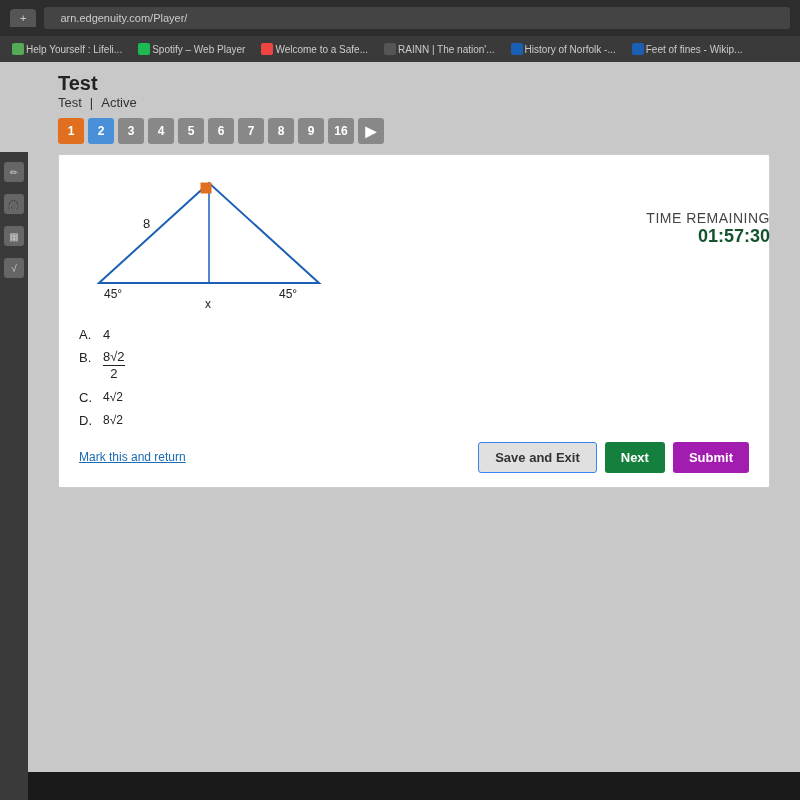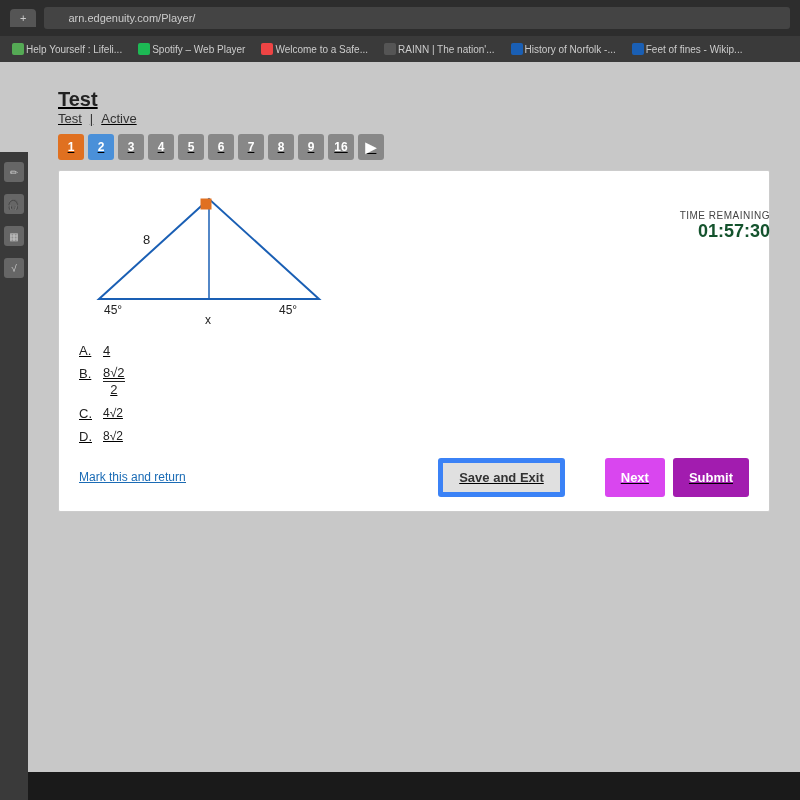--- a/index.html
+++ b/index.html
@@ -25,21 +25,21 @@
       background: #555;
       color: #ccc;
       font-size: 11px;
       padding: 3px 10px;
       border-radius: 4px 4px 0 0;
     }
     .url-bar {
       background: #444;
       color: #ccc;
       font-size: 11px;
-      padding: 2px 24px;
+      padding: 2px 16px;
       border-radius: 3px;
       flex: 1;
       height: 22px;
       display: flex;
       align-items: center;
     }
     .bookmarks-bar {
       background: #3a3a3a;
       height: 26px;
       display: flex;
@@ -91,24 +91,23 @@
       color: #ccc;
       font-size: 10px;
       cursor: pointer;
     }
 
     
     .content-wrapper {
       margin-left: 28px;
       width: calc(800px - 28px);
       background: #c8c8c8;
-      padding: 26px 30px;
+      padding: 10px 30px;
       height: calc(800px - 90px);
       overflow: hidden;
-      text-decoration: underline;
     }
 
     
     .test-header {
       margin-bottom: 4px;
     }
     .test-title {
       font-size: 20px;
       font-weight: bold;
       color: #222;
@@ -162,21 +161,21 @@
     }
 
     
     .timer-area {
       position: absolute;
       right: 30px;
       top: 148px;
       text-align: right;
     }
     .timer-label {
-      font-size: 10px;
+      font-size: 14px;
       color: #444;
       letter-spacing: 0.5px;
     }
     .timer-value {
       font-size: 18px;
       font-weight: bold;
       color: #14532d;
     }
 
     
@@ -262,26 +261,25 @@
       padding: 7px 16px;
       border: none;
       border-radius: 3px;
       font-size: 13px;
       cursor: pointer;
       font-weight: bold;
     }
     .btn-save {
       background: #e0e0e0;
       color: #333;
-      border: 5px solid #3b82f6;
+      border: 1px solid #3b82f6;
     }
     .btn-next {
-      background: #d946ef;
-      color: white;
-      margin-left: 32px;
+      background: #15803d;
+      color: white;
     }
     .btn-submit {
       background: #a21caf;
       color: white;
     }
 
     
     .math-inline {
       display: inline-flex;
       align-items: center;

